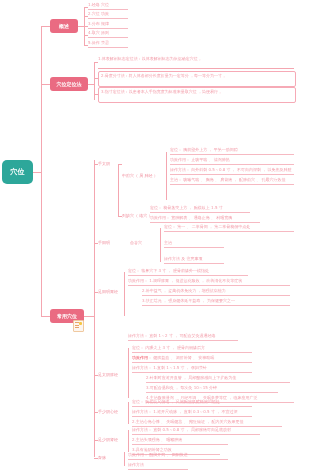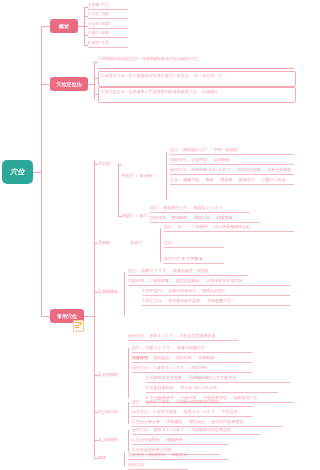--- a/index.html
+++ b/index.html
@@ -13,21 +13,20 @@
   .conn.v{width:1px;}
   .conn.h{height:1px;}
 
   
   .root{
     position:absolute;left:2px;top:160px;width:31px;height:24px;
     background:#2da79a;border-radius:5px;
     display:flex;align-items:center;justify-content:center;
     color:#ffffff;font-size:7px;font-weight:bold;letter-spacing:.3px;
     box-sizing:border-box;
-    font-style:italic;
   }
 
   
   .br{
     position:absolute;background:#ea6b82;border-radius:3px;
     display:flex;align-items:center;justify-content:center;
     color:#ffffff;font-size:5px;font-weight:bold;
     box-sizing:border-box;padding:0 2px;white-space:nowrap;
     overflow:hidden;
   }

